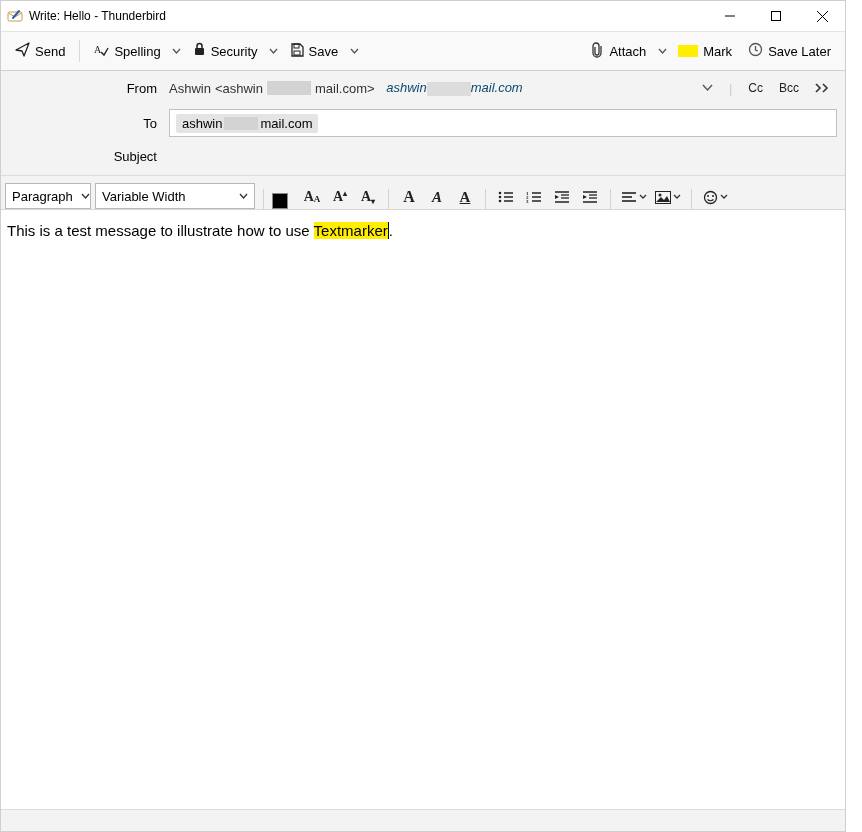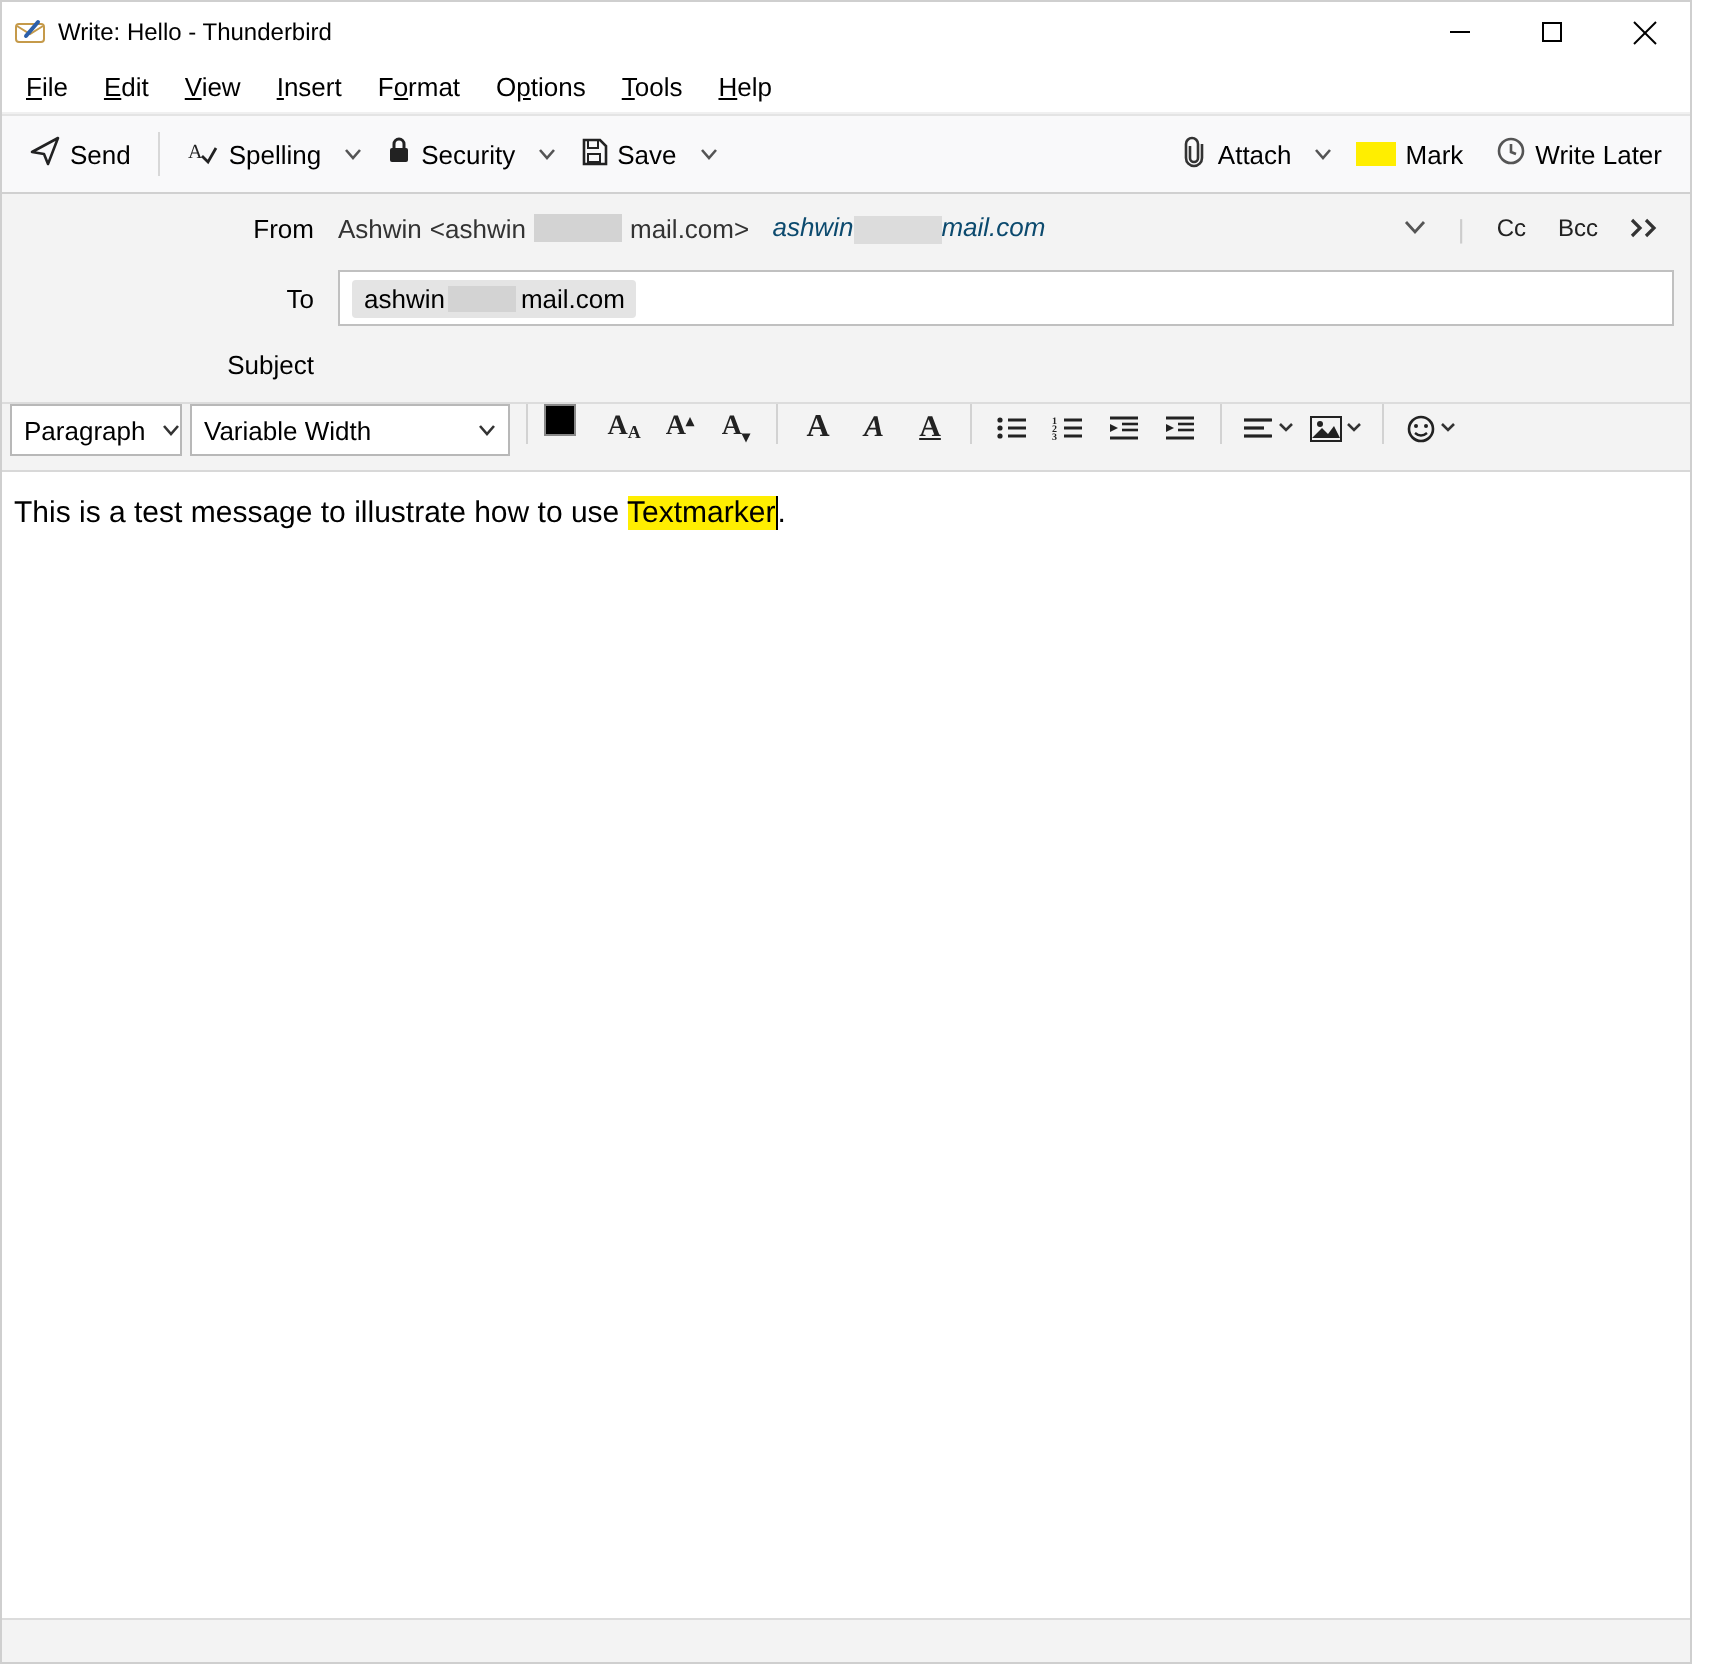--- a/index.html
+++ b/index.html
@@ -37,21 +37,21 @@
   .hlabel { width:104px; text-align:right; font-size:13px; color:#000; padding-right:4px;}
   .from-text { font-size:13px; color:#333; display:flex; align-items:center; gap:4px;}
   .redact { display:inline-block; width:44px; height:14px; background:#d3d3d3; vertical-align:middle; }
   .graytxt { color:#0c4a6e; font-style:italic; }
   .from-ctrls { display:flex; align-items:center; gap:16px; margin-left:auto; padding-right:6px;}
   .from-ctrls .lbl { font-size:12px; color:#222; }
   .from-sep { color:#ccc; }
   .input { flex:1; background:#fff; border:1px solid #c0c0c0; height:28px; display:flex; align-items:center; padding:0 6px; font-size:13px;}
   .to-chip { background:#e4e4e4; padding:2px 6px; border-radius:2px; display:flex; align-items:center; gap:2px;}
   
-  .fmtbar { height:34px; display:flex; align-items:flex-start; padding:0 4px; background:#f3f3f3; border-bottom:1px solid #d8d8d8; gap:4px;}
+  .fmtbar { height:34px; display:flex; align-items:flex-end; padding:0 4px; background:#f3f3f3; border-bottom:1px solid #d8d8d8; gap:4px;}
   .select { height:26px; background:#fff; border:1px solid #b8b8b8; display:flex; align-items:center; padding:0 6px; font-size:13px; gap:8px;}
   .fmt-sep { width:1px; height:20px; background:#d2d2d2; margin:0 4px;}
   .swatch { width:16px; height:16px; background:#000; border:1px solid #888;}
   .fmt-btn { width:24px; height:24px; display:flex; align-items:center; justify-content:center; font-family:"Times New Roman", serif; font-size:15px; font-weight:bold; color:#222;}
   .fmt-btn.italic { font-style:italic; font-weight:bold;}
   .fmt-btn.underline { text-decoration:underline; }
   .fmt-btn svg { display:block; }
   
   .editor { flex:1; background:#fff; padding:10px 6px; font-size:15px; font-family:"Segoe UI", Arial, sans-serif; line-height:1.4; overflow:auto;}
   .editor .hl { background:#ffee00;margin-top:19px; }
@@ -87,30 +87,20 @@
       </div>
       <div class="winbtn">
         <svg width="11" height="11">
             <line x1="0" y1="0" x2="11" y2="11" stroke="#000"></line>
             <line x1="11" y1="0" x2="0" y2="11" stroke="#000"></line>
           </svg>
       </div>
     </div>
   </div>
 
-  <div class="menubar">
-    <span class="menuitem"><u>F</u><span>ile</span></span>
-    <span class="menuitem"><u>E</u>dit</span>
-    <span class="menuitem"><u>V</u>iew</span>
-    <span class="menuitem"><u>I</u>nsert</span>
-    <span class="menuitem">F<u>o</u>rmat</span>
-    <span class="menuitem">O<u>p</u>tions</span>
-    <span class="menuitem"><u>T</u>ools</span>
-    <span class="menuitem"><u>H</u>elp</span>
-  </div>
 
   <div class="toolbar">
     <div class="tb-btn">
       <span>
         <svg width="15" height="15" viewBox="0 0 15 15">
             <path d="M1 8 L14 1 L9 14 L7 9 Z" fill="none" stroke="#222" stroke-width="1.3" stroke-linejoin="round"></path>
           </svg>
       </span>
       <span>Send</span>
     </div>
@@ -178,21 +168,21 @@
       <span class="mark-swatch"></span>
       <span>Mark</span>
     </div>
     <div class="tb-btn">
       <span>
         <svg width="15" height="15" viewBox="0 0 15 15">
             <circle cx="7.5" cy="7.5" r="6" fill="none" stroke="#555" stroke-width="1.3"></circle>
             <path d="M7.5 4 V8 L10 9" fill="none" stroke="#555" stroke-width="1.3"></path>
           </svg>
       </span>
-      <span>Write Later</span>
+      <span>Save Later</span>
     </div>
   </div>
 
   <div class="headers">
     <div class="hrow">
       <div class="hlabel">From</div>
       <div class="from-text">
         <span>Ashwin</span>
         <span>&lt;ashwin</span><span class="redact"></span><span>mail.com&gt;</span>
         &nbsp;

